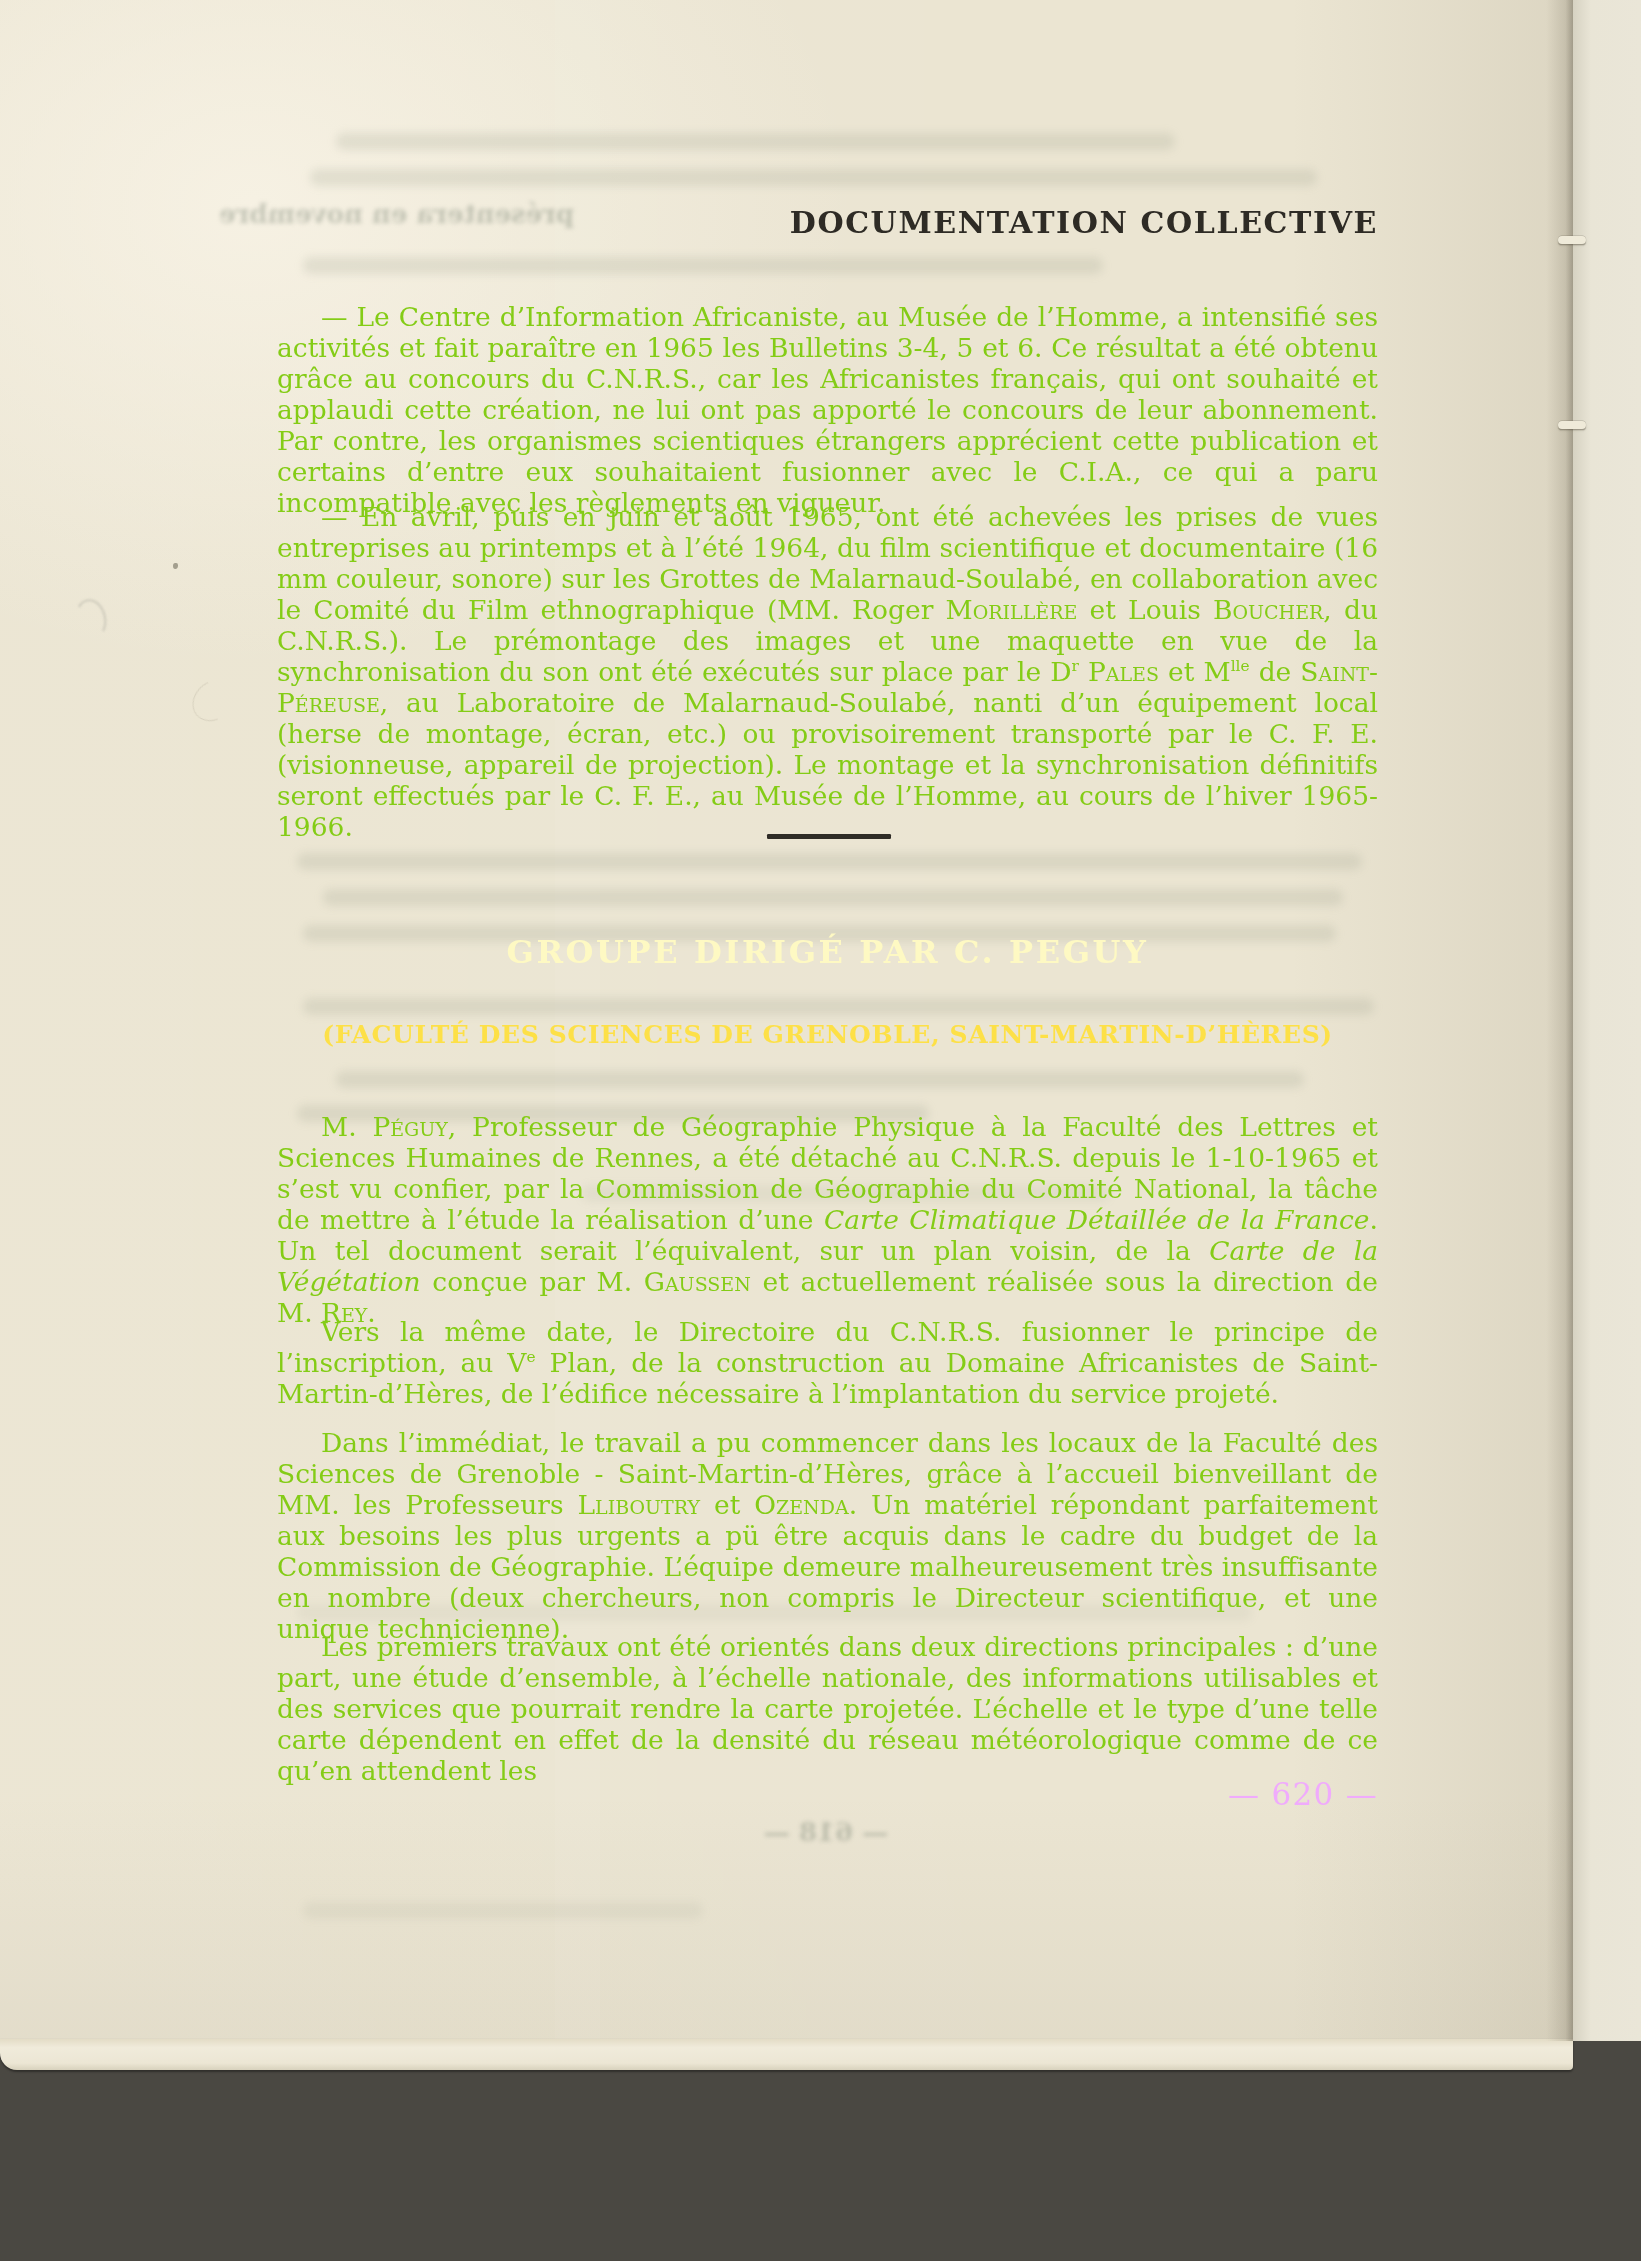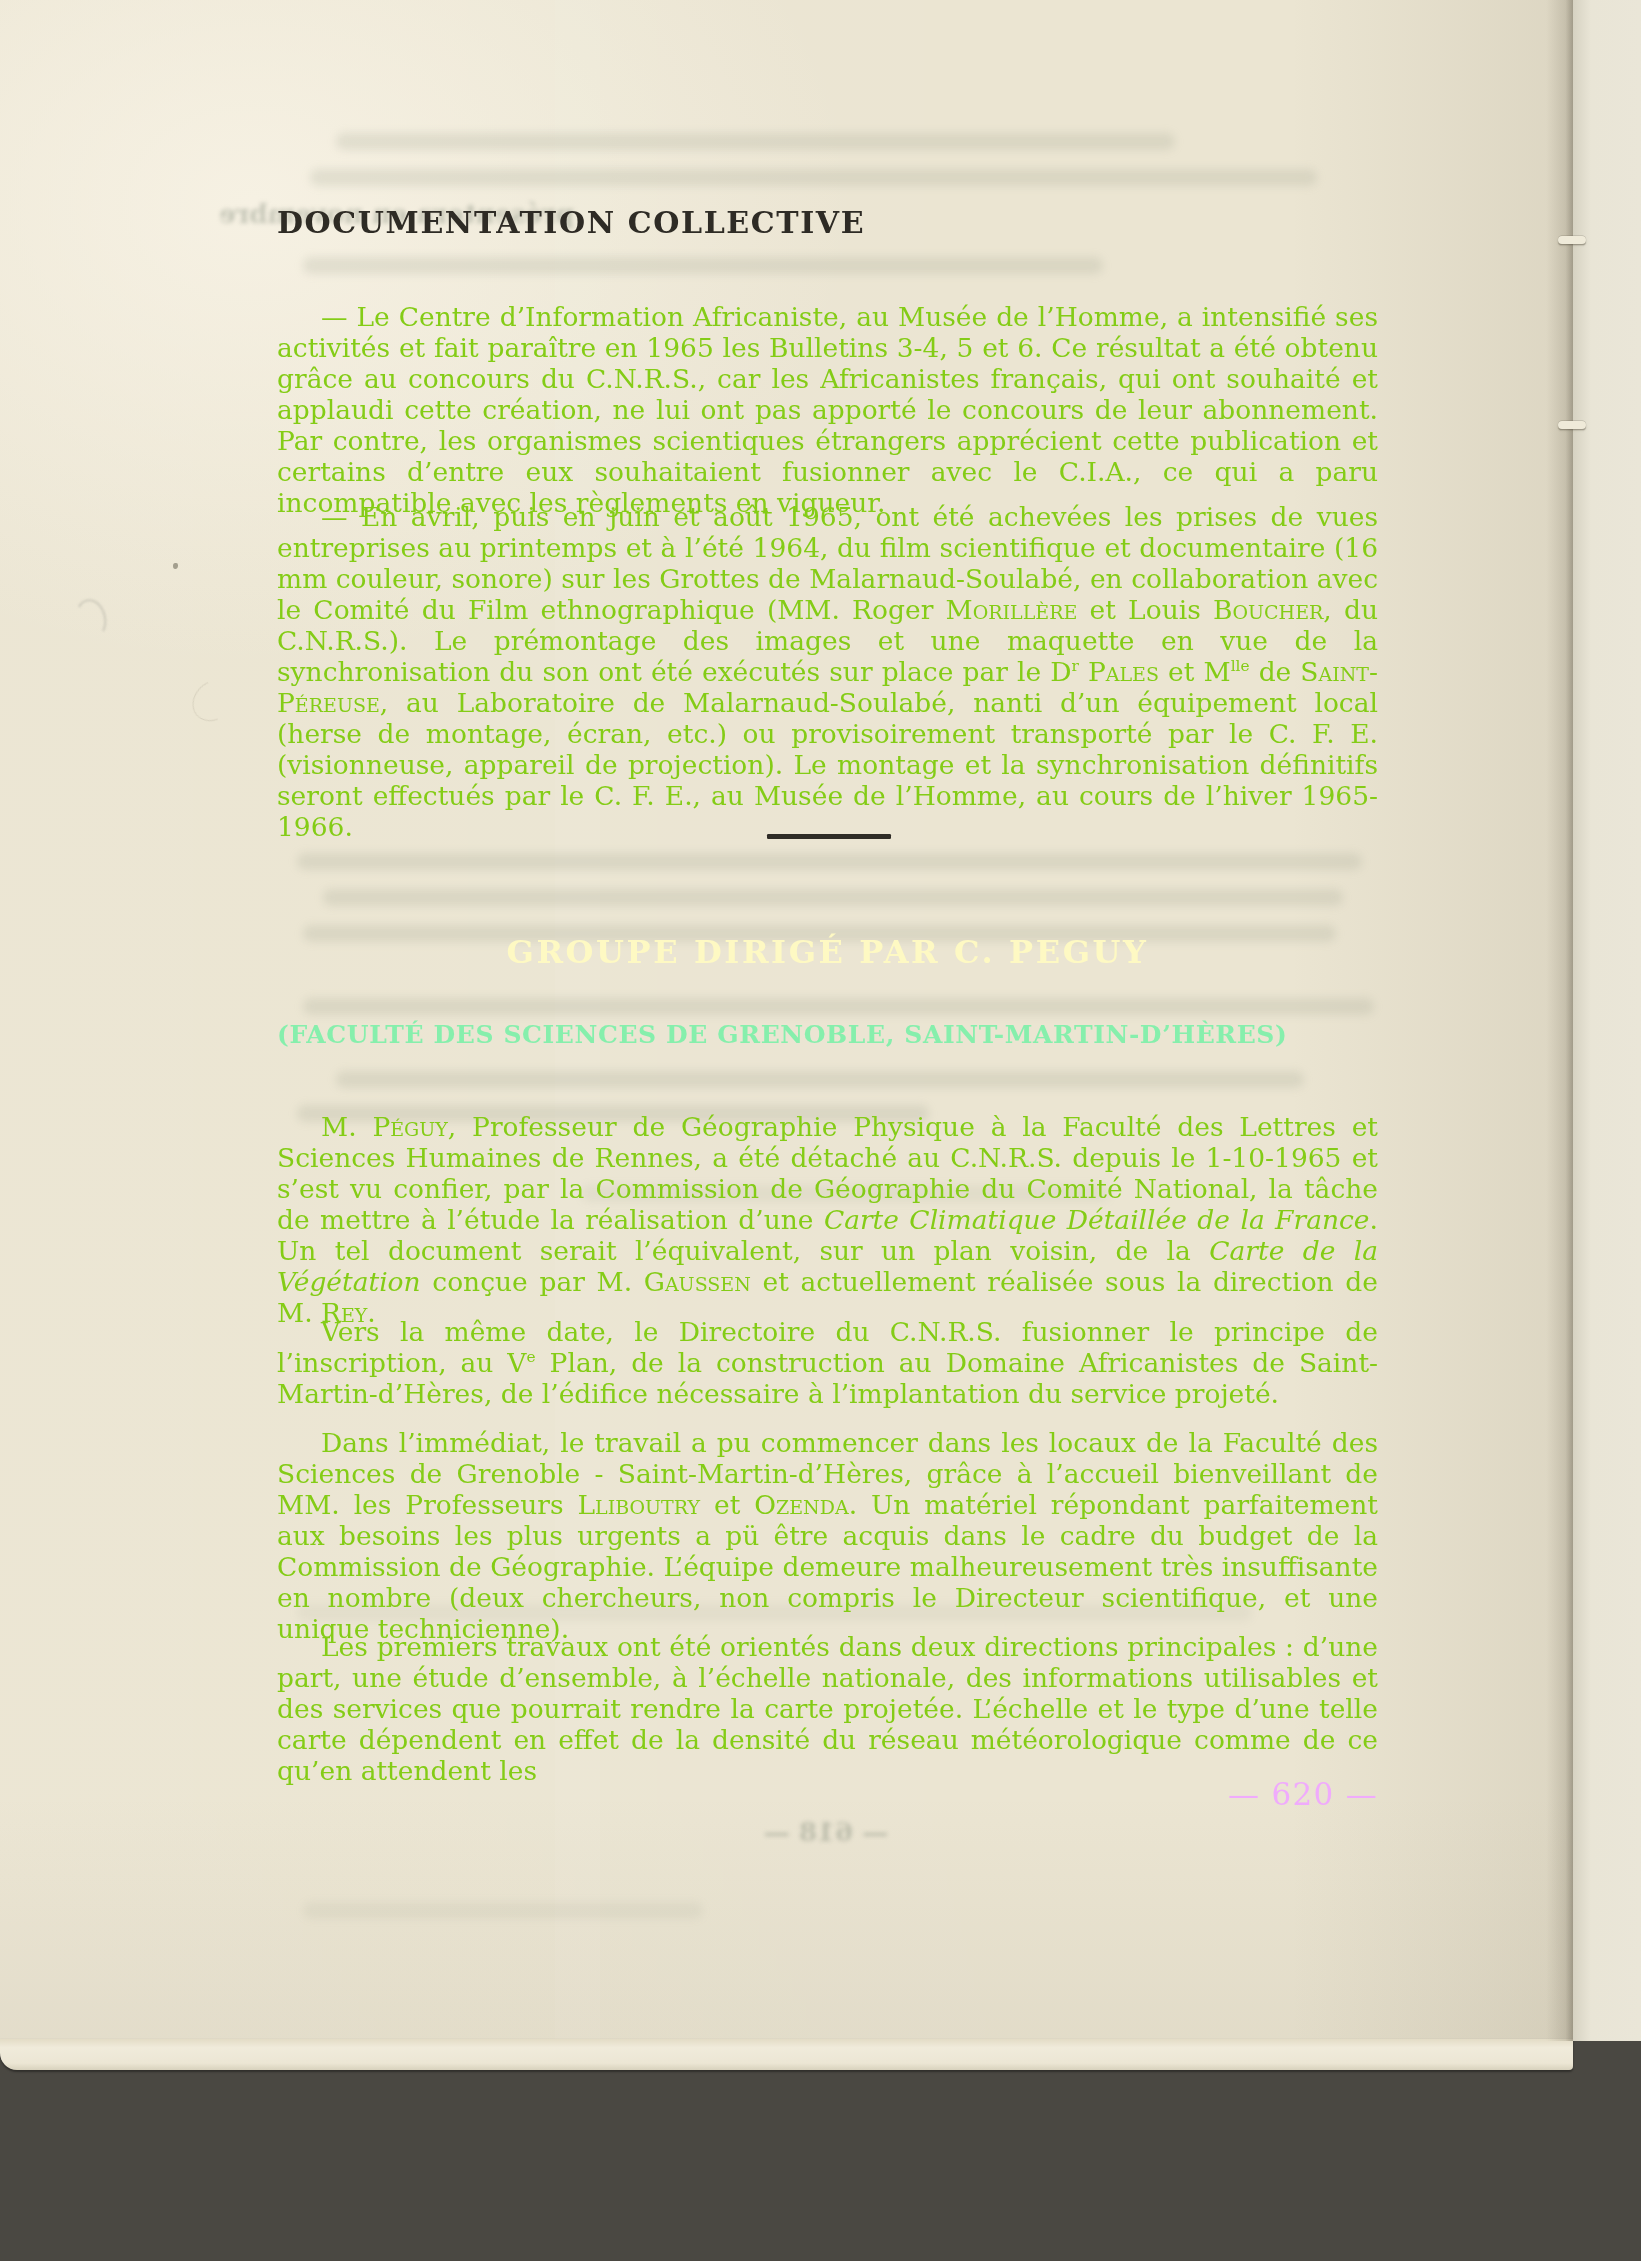--- a/index.html
+++ b/index.html
@@ -75,21 +75,21 @@
     transform:rotate(24deg);filter:blur(0.6px);opacity:.6;
   }
   .edge-mark{
     position:absolute;left:76px;top:599px;width:26px;height:36px;
     border:2.6px solid rgba(150,150,140,.35);
     border-left-color:transparent;border-bottom-color:transparent;
     border-radius:50%;transform:rotate(-12deg);filter:blur(1.3px);
   }
   .section-title{
     position:absolute;left:277px;top:205px;width:1101px;
-    text-align:left;font-weight:bold;font-size:30px;letter-spacing:1.6px;
+    text-align:right;font-weight:bold;font-size:30px;letter-spacing:1.6px;
     color:#2e2b25;
   }
   .body-par{
     position:absolute;left:277px;width:1101px;
     font-size:26.5px;line-height:31px;text-align:justify;text-indent:44px;
     color:#84cc16;
   }
   .p1{top:301px;}
   .p2{top:501px;}
   .p3{top:1111px;}
@@ -99,21 +99,21 @@
   .divider{
     position:absolute;left:767px;top:834px;width:124px;height:5.2px;
     background:#2f2c26;border-radius:1.3px;
   }
   .group-heading{
     position:absolute;left:277px;top:933px;width:1101px;
     text-align:center;font-weight:bold;font-size:32px;letter-spacing:2.6px;color:#fef9c3;
   }
   .group-subheading{
     position:absolute;left:277px;top:1020px;width:1101px;
-    text-align:left;font-weight:bold;font-size:25px;letter-spacing:0.6px;color:#86efac;
+    text-align:center;font-weight:bold;font-size:25px;letter-spacing:0.6px;color:#fde047;
   }
   .page-number{
     position:absolute;left:277px;top:1776px;width:1101px;
     text-align:right;font-size:31px;color:#f0abfc;letter-spacing:1.3px;
   }
 
   .sc{font-variant:small-caps;}
   .it{font-style:italic;}
   sup{font-size:.58em;vertical-align:super;line-height:0;}
 </style>

